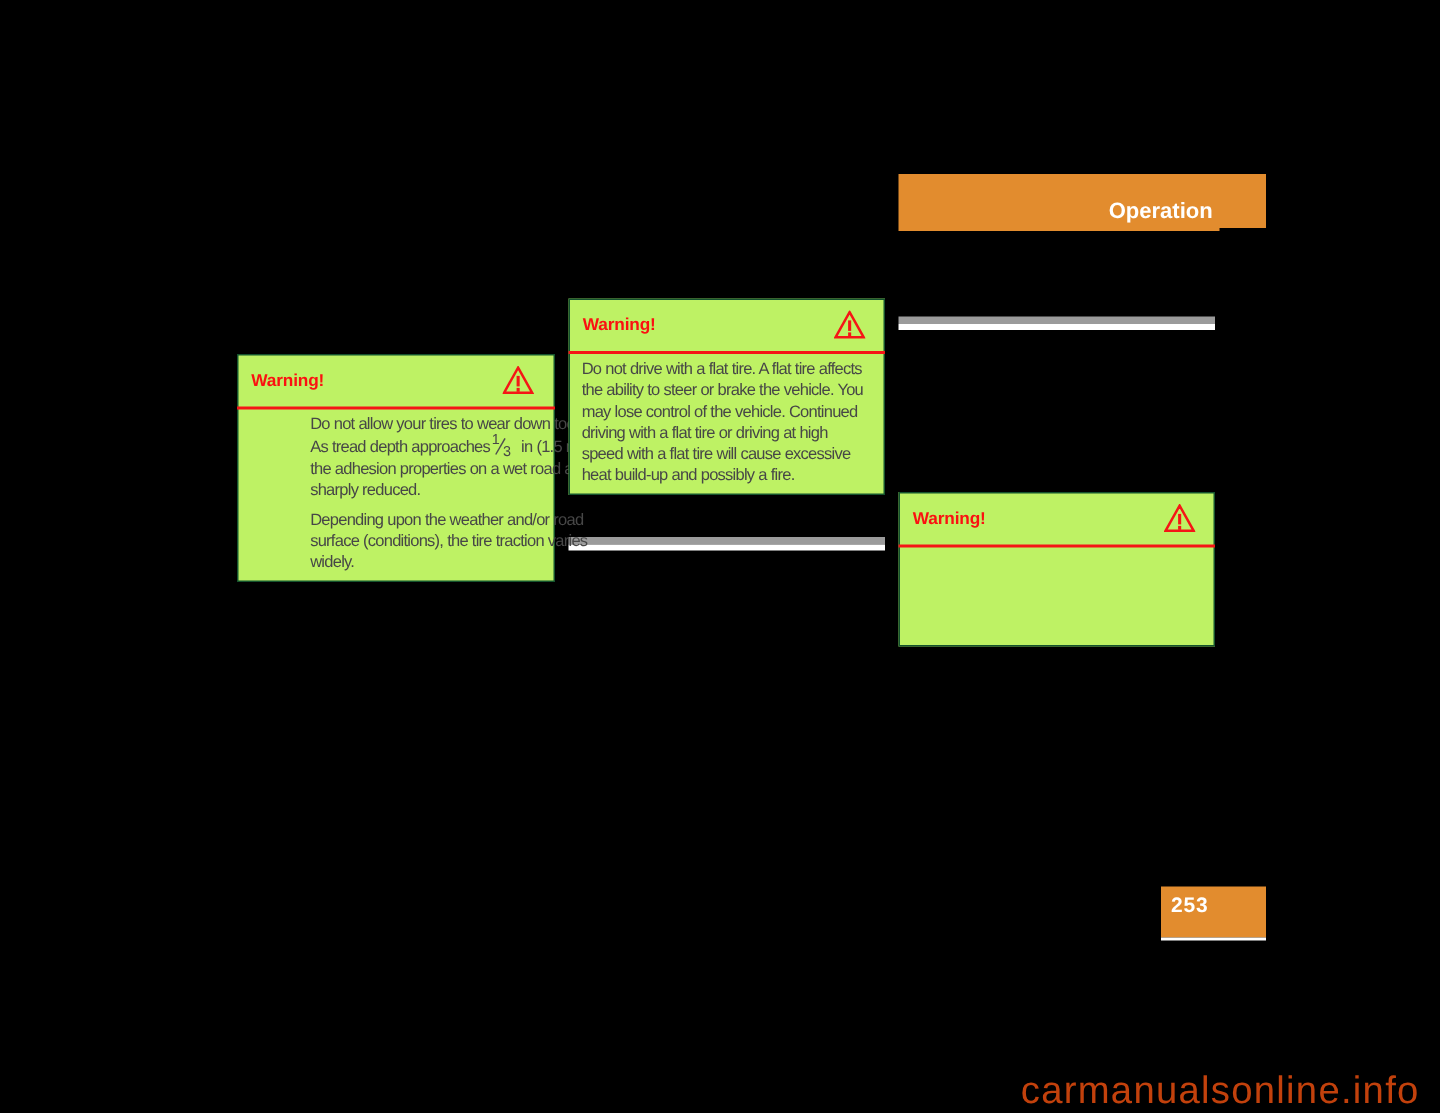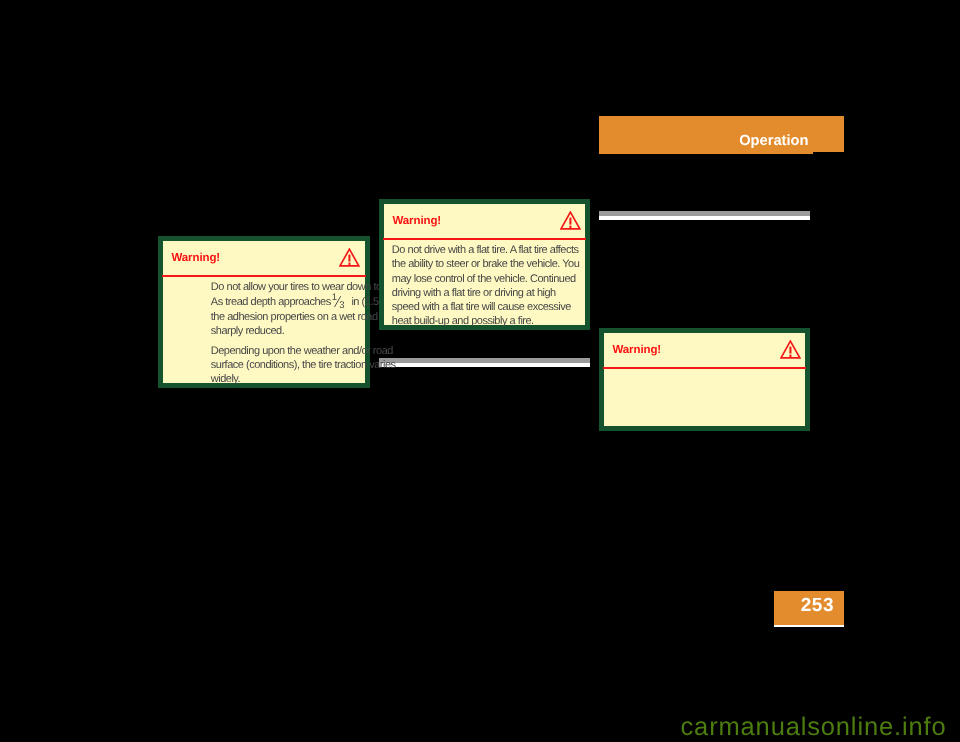--- a/index.html
+++ b/index.html
@@ -23,33 +23,33 @@
   .section-banner .label{
     position:absolute;right:35.5px;top:24.8px;
     color:#ffffff;font-weight:bold;font-size:14.7px;letter-spacing:0;
     line-height:0;
   }
 
   
   .page-tab{position:absolute;background:#e28c2e;box-sizing:border-box;}
   .page-tab .num{
     position:absolute;left:6.7px;top:4.9px;
-    color:#ffffff;font-weight:bold;font-size:19px;line-height:1;letter-spacing:0.55px;margin-left:20px;
+    color:#ffffff;font-weight:bold;font-size:14px;line-height:1;letter-spacing:0.55px;
   }
   .page-tab .underline{position:absolute;left:0;right:0;bottom:-2.2px;height:2.2px;background:#fff;}
 
   
   .rule{position:absolute;}
   .rule .grey{height:5px;background:#9b9b9b;}
   .rule .white{height:4.2px;background:#ffffff;}
 
   
   .warn{
-    position:absolute;background:#fef9c3;box-sizing:border-box;
-    border:5px solid #14532d;
+    position:absolute;background:#bef264;box-sizing:border-box;
+    border:1px solid #14532d;
   }
   .warn .title{
     position:absolute;color:#fb1111;font-weight:bold;font-size:11.5px;
     line-height:1;letter-spacing:-0.1px;
   }
   .warn .tri{position:absolute;line-height:0;}
   .warn .divider{position:absolute;height:1.5px;background:#f51616;}
   .warn .body{
     position:absolute;color:#474747;font-size:11px;letter-spacing:-0.5px;
     word-spacing:0.1px;line-height:14.25px;
@@ -58,21 +58,21 @@
   .warn .body p + p{margin-top:5.5px;}
   .frac{position:relative;display:inline-block;white-space:nowrap;
         width:16.2px;height:11px;vertical-align:baseline;letter-spacing:0;
         margin-left:-0.8px;}
   .frac .num{position:absolute;left:-0.8px;top:-1.6px;font-size:9.6px;line-height:10px;letter-spacing:0;}
   .frac .sl{position:absolute;left:0.2px;top:-2.6px;line-height:0;}
   .frac .den{position:absolute;left:6.7px;top:6.5px;font-size:9.6px;line-height:10px;letter-spacing:0.1px;}
 
   
   .watermark{
-    position:absolute;color:#4d7c0f;font-size:25.5px;
+    position:absolute;color:#c2410c;font-size:25.5px;
     font-family:"Liberation Sans",sans-serif;white-space:nowrap;
     letter-spacing:0.85px;line-height:1;
   }
 </style>
 </head>
 <body>
 
 <div id="page">
 
   <div class="section-banner" style="left:599px;top:116px;width:245px;height:38px;">

